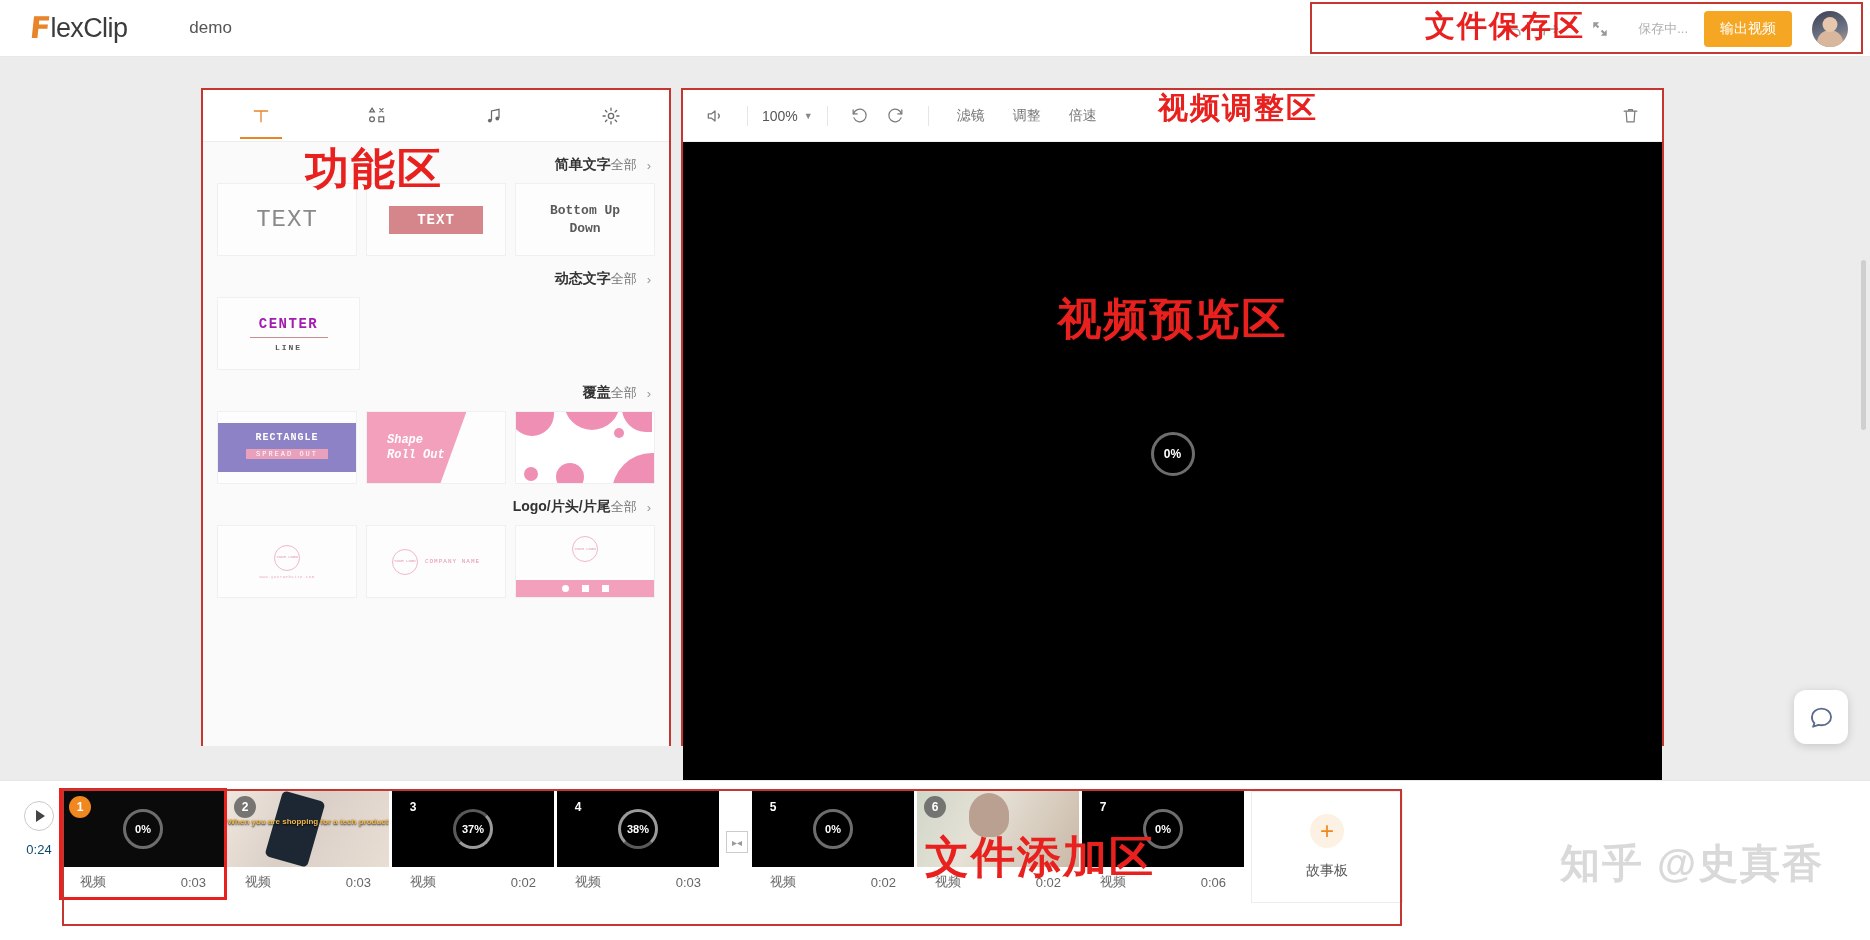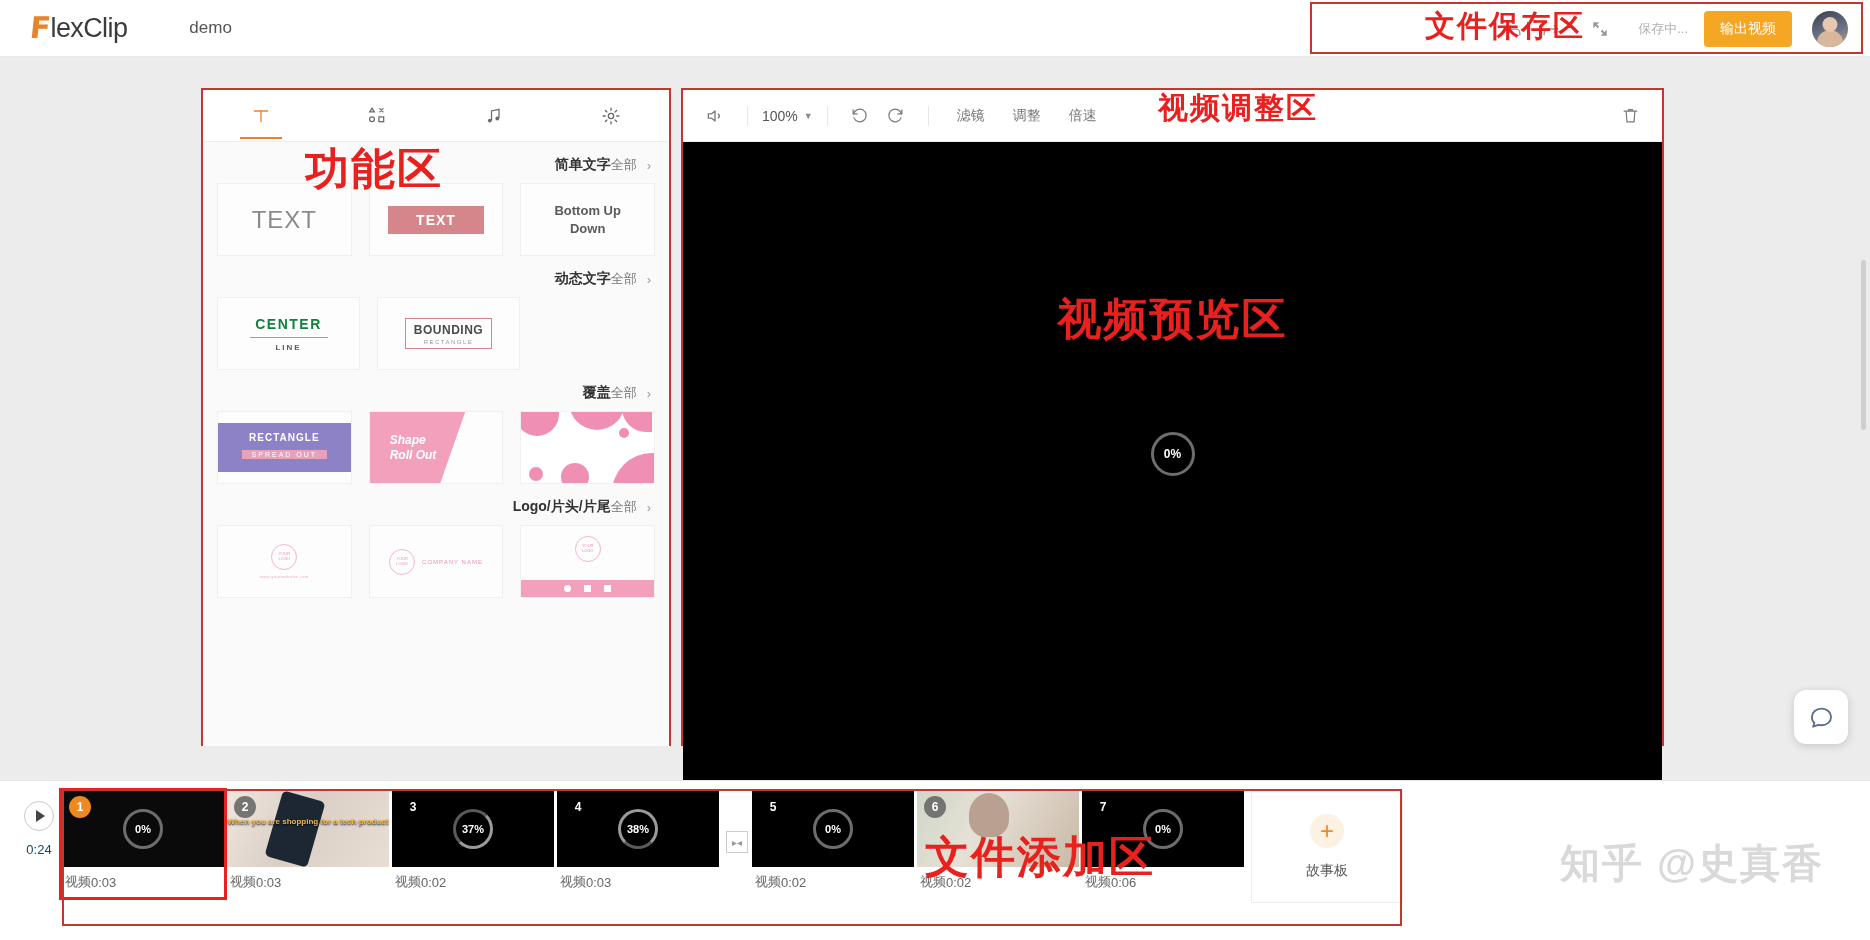--- a/index.html
+++ b/index.html
@@ -81,31 +81,31 @@
     transform: translateX(-50%); width: 42px; height: 2px; background: #e8842a;
   }
   .panel-body { height: 604px; overflow: hidden; padding: 0 14px; background: #fafafa;}
   .sec-head {
     display: flex; align-items: center; justify-content: flex-end;
     padding: 14px 4px 9px 4px;
   }
   .sec-title { font-size: 14px; color: #333; font-weight: 600; }
   .sec-all { font-size: 13px; color: #777; cursor: pointer; display:flex; align-items:center; gap:10px;}
   .chev { font-size: 13px; color: #999; }
-  .tile-row { display: flex; gap: 17px; }
+  .tile-row { display: flex; gap: 9px; font-family: Liberation Mono, monospace; }
   .tile {
     width: 143px; height: 73px; background: #fdfdfd; border: 1px solid #f0f0f0;
     display: flex; align-items: center; justify-content: center; cursor: pointer;
     overflow: hidden; position: relative; flex-direction: column;
   }
   .t-text-plain { font-size: 24px; color: #8a8a8a; letter-spacing: 1px; }
   .t-text-fill { background: #d4868a; color: #fff; font-size: 14px; font-weight: 600;
                  padding: 6px 28px; letter-spacing: 1px; }
   .t-bottomup { font-size: 13px; color: #5a5a5a; font-weight: bold; text-align: center; line-height: 1.35;}
-  .t-center { font-size: 14px; font-weight: bold; color: #15803d; letter-spacing: 1.5px; }
+  .t-center { font-size: 14px; font-weight: bold; color: #a21caf; letter-spacing: 1.5px; }
   .t-center-rule { width: 78px; height: 1px; background: #c98c8f; margin: 5px 0 5px 0; }
   .t-line { font-size: 8px; font-weight: bold; color: #5a5a5a; letter-spacing: 2px; }
   .t-hi { background: #d4868a; color: #fff; font-size: 11px; font-weight: bold;
           padding: 4px 22px; letter-spacing: 1px; margin-bottom: 4px;}
   .t-lo { background: #d4868a; color: #fff; font-size: 11px; font-weight: bold;
           padding: 4px 17px; letter-spacing: 1px; }
   .t-bound { border: 1px solid #d4868a; padding: 4px 8px 3px 8px; text-align: center;}
   .t-bound .b1 { font-size: 12px; color: #4a4a4a; font-weight: 600; letter-spacing: .5px;}
   .t-bound .b2 { font-size: 6px; color: #9a9a9a; letter-spacing: 1.5px; margin-top:2px;}
   .t-rect-wrap { width: 100%; }
@@ -214,22 +214,22 @@
   .clip-badge.plain { background: transparent; left: 10px; }
   .clip-badge.active { background: #f0871f; }
   .clip-badge.grey { background: rgba(90,90,90,.8); }
   .clip-prog {
     position: absolute; left: 50%; top: 50%; transform: translate(-50%,-50%);
     width: 40px; height: 40px; border-radius: 50%; border: 3px solid #6d6d6d;
     display: flex; align-items: center; justify-content: center;
     color: #fff; font-size: 11px; font-weight: 600;
   }
   .clip-meta {
-    height: 30px; display: flex; align-items: center; 
-    padding: 0 3px; font-size: 13px; color: #666; background: #fff;
+    height: 30px; display: flex; align-items: center; justify-content: space-between;
+    padding: 0 18px; font-size: 13px; color: #666; background: #fff;
   }
   .trans-btn {
     width: 22px; height: 22px; border: 1px solid #ccc; background: #fff;
     display: flex; align-items: center; justify-content: center; margin: 40px 4px 0 4px;
     font-size: 10px; color: #999; cursor: pointer; flex: none;
   }
   .add-card {
     width: 152px; height: 112px; background: #fff; border: 1px solid #ededed;
     display: flex; flex-direction: column; align-items: center; justify-content: center;
     margin-left: 4px; cursor: pointer;
@@ -356,26 +356,20 @@
       <span class="sec-all">
         <span>全部</span>
           <span class="chev">›</span>
       </span>
     </div>
     <div class="tile-row">
       <div class="tile">
         <span class="t-center">CENTER</span>
         <span class="t-center-rule"></span>
         <span class="t-line">LINE</span>
-      </div>
-      <div class="tile">
-        <span class="t-bound">
-          <span class="b1" style="display:block">BOUNDING</span>
-          <span class="b2" style="display:block">RECTANGLE</span>
-        </span>
       </div>
     </div>
 
     <div class="sec-head">
       <span class="sec-title">覆盖</span>
       <span class="sec-all">
         <span>全部</span>
           <span class="chev">›</span>
       </span>
     </div>

